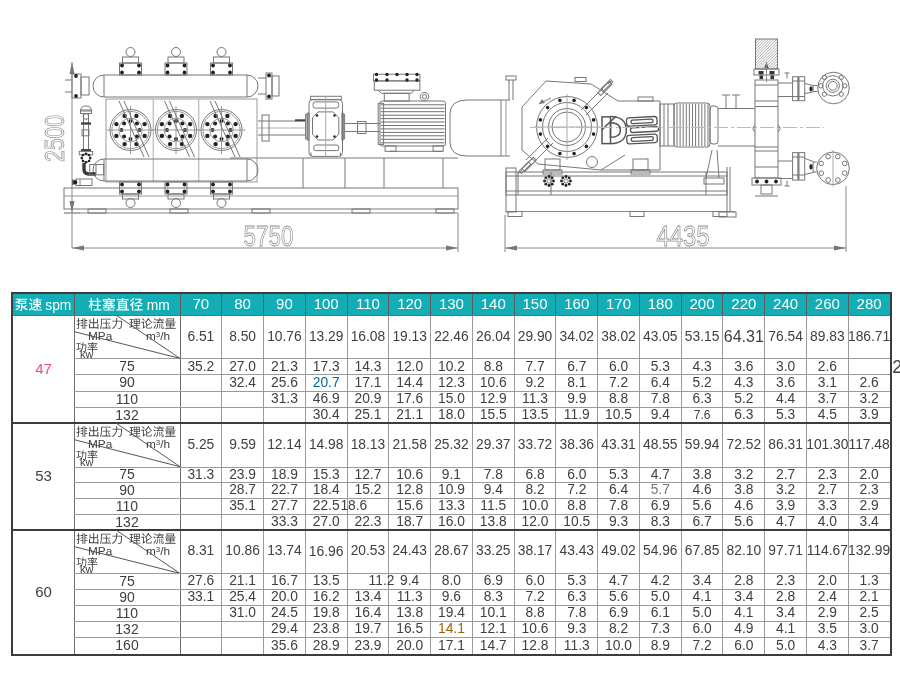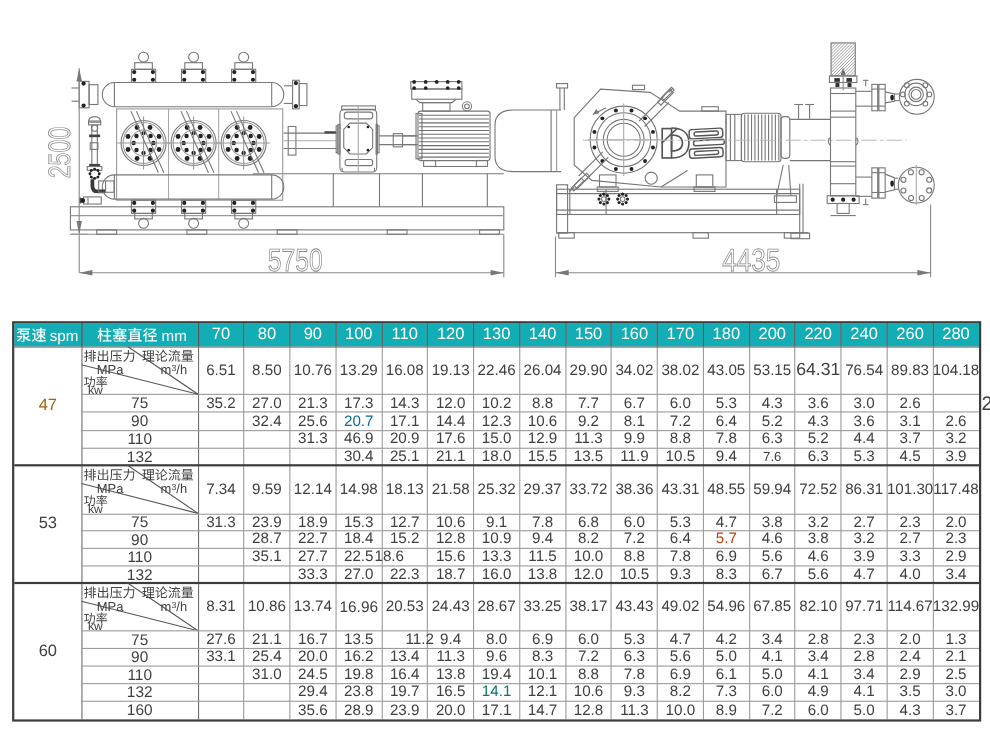--- a/index.html
+++ b/index.html
@@ -651,21 +651,21 @@
 <div style="position:absolute;left:501.12px;top:-0.55px;width:41.76px;text-align:center;font-size:15px;line-height:22.5px;height:22.5px;display:flex;align-items:center;justify-content:center;color:#fff">150</div>
 <div style="position:absolute;left:542.88px;top:-0.55px;width:41.76px;text-align:center;font-size:15px;line-height:22.5px;height:22.5px;display:flex;align-items:center;justify-content:center;color:#fff">160</div>
 <div style="position:absolute;left:584.65px;top:-0.55px;width:41.76px;text-align:center;font-size:15px;line-height:22.5px;height:22.5px;display:flex;align-items:center;justify-content:center;color:#fff">170</div>
 <div style="position:absolute;left:626.41px;top:-0.55px;width:41.76px;text-align:center;font-size:15px;line-height:22.5px;height:22.5px;display:flex;align-items:center;justify-content:center;color:#fff">180</div>
 <div style="position:absolute;left:668.18px;top:-0.55px;width:41.76px;text-align:center;font-size:15px;line-height:22.5px;height:22.5px;display:flex;align-items:center;justify-content:center;color:#fff">200</div>
 <div style="position:absolute;left:709.94px;top:-0.55px;width:41.76px;text-align:center;font-size:15px;line-height:22.5px;height:22.5px;display:flex;align-items:center;justify-content:center;color:#fff">220</div>
 <div style="position:absolute;left:751.71px;top:-0.55px;width:41.76px;text-align:center;font-size:15px;line-height:22.5px;height:22.5px;display:flex;align-items:center;justify-content:center;color:#fff">240</div>
 <div style="position:absolute;left:793.47px;top:-0.55px;width:41.76px;text-align:center;font-size:15px;line-height:22.5px;height:22.5px;display:flex;align-items:center;justify-content:center;color:#fff">260</div>
 <div style="position:absolute;left:835.24px;top:-0.55px;width:41.76px;text-align:center;font-size:15px;line-height:22.5px;height:22.5px;display:flex;align-items:center;justify-content:center;color:#fff">280</div>
 
-<div style="position:absolute;left:0.00px;top:64.10px;width:61.00px;text-align:center;font-size:15px;line-height:22.5px;height:22.5px;display:flex;align-items:center;justify-content:center;color:#a16207">47</div>
+<div style="position:absolute;left:0.00px;top:64.10px;width:61.00px;text-align:center;font-size:15px;line-height:22.5px;height:22.5px;display:flex;align-items:center;justify-content:center;color:#ec4899">47</div>
 
 <svg style="position:absolute;left:61px;top:21.40px" width="106" height="43.4" viewBox="0 0 106 43.4" font-family="Liberation Sans,sans-serif">
       <line x1="42" y1="0" x2="106" y2="43.4" stroke="#555" stroke-width="1"></line>
       <line x1="0" y1="16.6" x2="106" y2="43.4" stroke="#555" stroke-width="1"></line>
       <path transform="translate(2.0,13.0) scale(0.0118,-0.0118)" d="M182 840V638H55V568H182V348L42 311L57 237L182 274V14C182 1 177 -3 164 -4C154 -4 115 -4 74 -3C83 -22 93 -53 96 -72C158 -72 196 -70 221 -58C245 -47 254 -27 254 14V295L373 331L364 399L254 368V568H362V638H254V840ZM380 253V184H550V-79H623V833H550V669H401V601H550V461H404V394H550V253ZM715 833V-80H787V181H962V250H787V394H941V461H787V601H950V669H787V833Z" fill="#404040"></path>
       <path transform="translate(13.8,13.0) scale(0.0118,-0.0118)" d="M104 341V-21H814V-78H895V341H814V54H539V404H855V750H774V477H539V839H457V477H228V749H150V404H457V54H187V341Z" fill="#404040"></path>
       <path transform="translate(25.6,13.0) scale(0.0118,-0.0118)" d="M684 271C738 224 798 157 825 113L883 156C854 199 794 261 739 307ZM115 792V469C115 317 109 109 32 -39C49 -46 81 -68 94 -80C175 75 187 309 187 469V720H956V792ZM531 665V450H258V379H531V34H192V-37H952V34H607V379H904V450H607V665Z" fill="#404040"></path>
       <path transform="translate(37.4,13.0) scale(0.0118,-0.0118)" d="M410 838V665V622H83V545H406C391 357 325 137 53 -25C72 -38 99 -66 111 -84C402 93 470 337 484 545H827C807 192 785 50 749 16C737 3 724 0 703 0C678 0 614 1 545 7C560 -15 569 -48 571 -70C633 -73 697 -75 731 -72C770 -68 793 -61 817 -31C862 18 882 168 905 582C906 593 907 622 907 622H488V665V838Z" fill="#404040"></path>
       <text x="14" y="25.4" font-size="11.8" fill="#404040">MPa</text>
       <path transform="translate(55.0,13.0) scale(0.0118,-0.0118)" d="M476 540H629V411H476ZM694 540H847V411H694ZM476 728H629V601H476ZM694 728H847V601H694ZM318 22V-47H967V22H700V160H933V228H700V346H919V794H407V346H623V228H395V160H623V22ZM35 100 54 24C142 53 257 92 365 128L352 201L242 164V413H343V483H242V702H358V772H46V702H170V483H56V413H170V141C119 125 73 111 35 100Z" fill="#404040"></path>
@@ -687,21 +687,21 @@
 <div style="position:absolute;left:417.59px;top:32.75px;width:41.76px;text-align:center;font-size:13.8px;line-height:20.7px;height:20.7px;display:flex;align-items:center;justify-content:center;color:#404040">22.46</div>
 <div style="position:absolute;left:459.35px;top:32.75px;width:41.76px;text-align:center;font-size:13.8px;line-height:20.7px;height:20.7px;display:flex;align-items:center;justify-content:center;color:#404040">26.04</div>
 <div style="position:absolute;left:501.12px;top:32.75px;width:41.76px;text-align:center;font-size:13.8px;line-height:20.7px;height:20.7px;display:flex;align-items:center;justify-content:center;color:#404040">29.90</div>
 <div style="position:absolute;left:542.88px;top:32.75px;width:41.76px;text-align:center;font-size:13.8px;line-height:20.7px;height:20.7px;display:flex;align-items:center;justify-content:center;color:#404040">34.02</div>
 <div style="position:absolute;left:584.65px;top:32.75px;width:41.76px;text-align:center;font-size:13.8px;line-height:20.7px;height:20.7px;display:flex;align-items:center;justify-content:center;color:#404040">38.02</div>
 <div style="position:absolute;left:626.41px;top:32.75px;width:41.76px;text-align:center;font-size:13.8px;line-height:20.7px;height:20.7px;display:flex;align-items:center;justify-content:center;color:#404040">43.05</div>
 <div style="position:absolute;left:668.18px;top:32.75px;width:41.76px;text-align:center;font-size:13.8px;line-height:20.7px;height:20.7px;display:flex;align-items:center;justify-content:center;color:#404040">53.15</div>
 <div style="position:absolute;left:709.94px;top:32.75px;width:41.76px;text-align:center;font-size:16px;line-height:20.7px;height:20.7px;display:flex;align-items:center;justify-content:center;color:#404040">64.31</div>
 <div style="position:absolute;left:751.71px;top:32.75px;width:41.76px;text-align:center;font-size:13.8px;line-height:20.7px;height:20.7px;display:flex;align-items:center;justify-content:center;color:#404040">76.54</div>
 <div style="position:absolute;left:793.47px;top:32.75px;width:41.76px;text-align:center;font-size:13.8px;line-height:20.7px;height:20.7px;display:flex;align-items:center;justify-content:center;color:#404040">89.83</div>
-<div style="position:absolute;left:835.24px;top:32.75px;width:41.76px;text-align:center;font-size:13.8px;line-height:20.7px;height:20.7px;display:flex;align-items:center;justify-content:center;color:#404040">104.18</div>
+<div style="position:absolute;left:835.24px;top:32.75px;width:41.76px;text-align:center;font-size:13.8px;line-height:20.7px;height:20.7px;display:flex;align-items:center;justify-content:center;color:#404040">186.71</div>
 
 <div style="position:absolute;left:61.00px;top:62.35px;width:106.00px;text-align:center;font-size:14px;line-height:21.0px;height:21.0px;display:flex;align-items:center;justify-content:center;color:#404040">75</div>
 <div style="position:absolute;left:167.00px;top:62.50px;width:41.76px;text-align:center;font-size:13.8px;line-height:20.7px;height:20.7px;display:flex;align-items:center;justify-content:center;color:#404040">35.2</div>
 <div style="position:absolute;left:208.76px;top:62.50px;width:41.76px;text-align:center;font-size:13.8px;line-height:20.7px;height:20.7px;display:flex;align-items:center;justify-content:center;color:#404040">27.0</div>
 <div style="position:absolute;left:250.53px;top:62.50px;width:41.76px;text-align:center;font-size:13.8px;line-height:20.7px;height:20.7px;display:flex;align-items:center;justify-content:center;color:#404040">21.3</div>
 <div style="position:absolute;left:292.29px;top:62.50px;width:41.76px;text-align:center;font-size:13.8px;line-height:20.7px;height:20.7px;display:flex;align-items:center;justify-content:center;color:#404040">17.3</div>
 <div style="position:absolute;left:334.06px;top:62.50px;width:41.76px;text-align:center;font-size:13.8px;line-height:20.7px;height:20.7px;display:flex;align-items:center;justify-content:center;color:#404040">14.3</div>
 <div style="position:absolute;left:375.82px;top:62.50px;width:41.76px;text-align:center;font-size:13.8px;line-height:20.7px;height:20.7px;display:flex;align-items:center;justify-content:center;color:#404040">12.0</div>
 <div style="position:absolute;left:417.59px;top:62.50px;width:41.76px;text-align:center;font-size:13.8px;line-height:20.7px;height:20.7px;display:flex;align-items:center;justify-content:center;color:#404040">10.2</div>
 <div style="position:absolute;left:459.35px;top:62.50px;width:41.76px;text-align:center;font-size:13.8px;line-height:20.7px;height:20.7px;display:flex;align-items:center;justify-content:center;color:#404040">8.8</div>
@@ -779,21 +779,21 @@
       <path transform="translate(55.0,13.0) scale(0.0118,-0.0118)" d="M476 540H629V411H476ZM694 540H847V411H694ZM476 728H629V601H476ZM694 728H847V601H694ZM318 22V-47H967V22H700V160H933V228H700V346H919V794H407V346H623V228H395V160H623V22ZM35 100 54 24C142 53 257 92 365 128L352 201L242 164V413H343V483H242V702H358V772H46V702H170V483H56V413H170V141C119 125 73 111 35 100Z" fill="#404040"></path>
       <path transform="translate(66.8,13.0) scale(0.0118,-0.0118)" d="M107 768C168 718 245 647 281 601L332 658C294 702 215 771 154 818ZM622 842C573 722 470 575 315 472C332 460 355 433 366 416C491 504 583 614 648 723C722 607 829 491 924 424C936 443 960 470 977 483C873 547 753 673 685 791L703 828ZM806 427C735 375 626 314 535 269V472H460V62C460 -29 490 -53 598 -53C621 -53 782 -53 806 -53C902 -53 925 -15 935 124C914 128 883 141 866 154C860 36 852 15 802 15C766 15 630 15 603 15C545 15 535 22 535 61V193C635 238 763 304 856 364ZM190 -60V-59C204 -38 232 -16 396 116C387 130 375 159 368 179L269 102V526H40V453H197V91C197 42 166 9 149 -6C161 -17 182 -44 190 -60Z" fill="#404040"></path>
       <path transform="translate(78.6,13.0) scale(0.0118,-0.0118)" d="M577 361V-37H644V361ZM400 362V259C400 167 387 56 264 -28C281 -39 306 -62 317 -77C452 19 468 148 468 257V362ZM755 362V44C755 -16 760 -32 775 -46C788 -58 810 -63 830 -63C840 -63 867 -63 879 -63C896 -63 916 -59 927 -52C941 -44 949 -32 954 -13C959 5 962 58 964 102C946 108 924 118 911 130C910 82 909 46 907 29C905 13 902 6 897 2C892 -1 884 -2 875 -2C867 -2 854 -2 847 -2C840 -2 834 -1 831 2C826 7 825 17 825 37V362ZM85 774C145 738 219 684 255 645L300 704C264 742 189 794 129 827ZM40 499C104 470 183 423 222 388L264 450C224 484 144 528 80 554ZM65 -16 128 -67C187 26 257 151 310 257L256 306C198 193 119 61 65 -16ZM559 823C575 789 591 746 603 710H318V642H515C473 588 416 517 397 499C378 482 349 475 330 471C336 454 346 417 350 399C379 410 425 414 837 442C857 415 874 390 886 369L947 409C910 468 833 560 770 627L714 593C738 566 765 534 790 503L476 485C515 530 562 592 600 642H945V710H680C669 748 648 799 627 840Z" fill="#404040"></path>
       <path transform="translate(90.4,13.0) scale(0.0118,-0.0118)" d="M250 665H747V610H250ZM250 763H747V709H250ZM177 808V565H822V808ZM52 522V465H949V522ZM230 273H462V215H230ZM535 273H777V215H535ZM230 373H462V317H230ZM535 373H777V317H535ZM47 3V-55H955V3H535V61H873V114H535V169H851V420H159V169H462V114H131V61H462V3Z" fill="#404040"></path>
       <text x="72" y="25.4" font-size="11.8" fill="#404040">m<tspan font-size="8" baseline-shift="3">3</tspan>/h</text>
       <path transform="translate(2.0,36.2) scale(0.0110,-0.0110)" d="M38 182 56 105C163 134 307 175 443 214L434 285L273 242V650H419V722H51V650H199V222C138 206 82 192 38 182ZM597 824C597 751 596 680 594 611H426V539H591C576 295 521 93 307 -22C326 -36 351 -62 361 -81C590 47 649 273 665 539H865C851 183 834 47 805 16C794 3 784 0 763 0C741 0 685 1 623 6C637 -14 645 -46 647 -68C704 -71 762 -72 794 -69C828 -66 850 -58 872 -30C910 16 924 160 940 574C940 584 940 611 940 611H669C671 680 672 751 672 824Z" fill="#404040"></path>
       <path transform="translate(13.0,36.2) scale(0.0110,-0.0110)" d="M829 643C794 603 732 548 687 515L742 478C788 510 846 558 892 605ZM56 337 94 277C160 309 242 353 319 394L304 451C213 407 118 363 56 337ZM85 599C139 565 205 515 236 481L290 527C256 561 190 609 136 640ZM677 408C746 366 832 306 874 266L930 311C886 351 797 410 730 448ZM51 202V132H460V-80H540V132H950V202H540V284H460V202ZM435 828C450 805 468 776 481 750H71V681H438C408 633 374 592 361 579C346 561 331 550 317 547C324 530 334 498 338 483C353 489 375 494 490 503C442 454 399 415 379 399C345 371 319 352 297 349C305 330 315 297 318 284C339 293 374 298 636 324C648 304 658 286 664 270L724 297C703 343 652 415 607 466L551 443C568 424 585 401 600 379L423 364C511 434 599 522 679 615L618 650C597 622 573 594 550 567L421 560C454 595 487 637 516 681H941V750H569C555 779 531 818 508 847Z" fill="#404040"></path>
       <text x="6" y="43" font-size="11" fill="#404040">kw</text>
     </svg>
 
-<div style="position:absolute;left:167.00px;top:140.80px;width:41.76px;text-align:center;font-size:13.8px;line-height:20.7px;height:20.7px;display:flex;align-items:center;justify-content:center;color:#404040">7.34</div>
+<div style="position:absolute;left:167.00px;top:140.80px;width:41.76px;text-align:center;font-size:13.8px;line-height:20.7px;height:20.7px;display:flex;align-items:center;justify-content:center;color:#404040">5.25</div>
 <div style="position:absolute;left:208.76px;top:140.80px;width:41.76px;text-align:center;font-size:13.8px;line-height:20.7px;height:20.7px;display:flex;align-items:center;justify-content:center;color:#404040">9.59</div>
 <div style="position:absolute;left:250.53px;top:140.80px;width:41.76px;text-align:center;font-size:13.8px;line-height:20.7px;height:20.7px;display:flex;align-items:center;justify-content:center;color:#404040">12.14</div>
 <div style="position:absolute;left:292.29px;top:140.80px;width:41.76px;text-align:center;font-size:13.8px;line-height:20.7px;height:20.7px;display:flex;align-items:center;justify-content:center;color:#404040">14.98</div>
 <div style="position:absolute;left:334.06px;top:140.80px;width:41.76px;text-align:center;font-size:13.8px;line-height:20.7px;height:20.7px;display:flex;align-items:center;justify-content:center;color:#404040">18.13</div>
 <div style="position:absolute;left:375.82px;top:140.80px;width:41.76px;text-align:center;font-size:13.8px;line-height:20.7px;height:20.7px;display:flex;align-items:center;justify-content:center;color:#404040">21.58</div>
 <div style="position:absolute;left:417.59px;top:140.80px;width:41.76px;text-align:center;font-size:13.8px;line-height:20.7px;height:20.7px;display:flex;align-items:center;justify-content:center;color:#404040">25.32</div>
 <div style="position:absolute;left:459.35px;top:140.80px;width:41.76px;text-align:center;font-size:13.8px;line-height:20.7px;height:20.7px;display:flex;align-items:center;justify-content:center;color:#404040">29.37</div>
 <div style="position:absolute;left:501.12px;top:140.80px;width:41.76px;text-align:center;font-size:13.8px;line-height:20.7px;height:20.7px;display:flex;align-items:center;justify-content:center;color:#404040">33.72</div>
 <div style="position:absolute;left:542.88px;top:140.80px;width:41.76px;text-align:center;font-size:13.8px;line-height:20.7px;height:20.7px;display:flex;align-items:center;justify-content:center;color:#404040">38.36</div>
 <div style="position:absolute;left:584.65px;top:140.80px;width:41.76px;text-align:center;font-size:13.8px;line-height:20.7px;height:20.7px;display:flex;align-items:center;justify-content:center;color:#404040">43.31</div>
@@ -827,21 +827,21 @@
 <div style="position:absolute;left:208.76px;top:186.25px;width:41.76px;text-align:center;font-size:13.8px;line-height:20.7px;height:20.7px;display:flex;align-items:center;justify-content:center;color:#404040">28.7</div>
 <div style="position:absolute;left:250.53px;top:186.25px;width:41.76px;text-align:center;font-size:13.8px;line-height:20.7px;height:20.7px;display:flex;align-items:center;justify-content:center;color:#404040">22.7</div>
 <div style="position:absolute;left:292.29px;top:186.25px;width:41.76px;text-align:center;font-size:13.8px;line-height:20.7px;height:20.7px;display:flex;align-items:center;justify-content:center;color:#404040">18.4</div>
 <div style="position:absolute;left:334.06px;top:186.25px;width:41.76px;text-align:center;font-size:13.8px;line-height:20.7px;height:20.7px;display:flex;align-items:center;justify-content:center;color:#404040">15.2</div>
 <div style="position:absolute;left:375.82px;top:186.25px;width:41.76px;text-align:center;font-size:13.8px;line-height:20.7px;height:20.7px;display:flex;align-items:center;justify-content:center;color:#404040">12.8</div>
 <div style="position:absolute;left:417.59px;top:186.25px;width:41.76px;text-align:center;font-size:13.8px;line-height:20.7px;height:20.7px;display:flex;align-items:center;justify-content:center;color:#404040">10.9</div>
 <div style="position:absolute;left:459.35px;top:186.25px;width:41.76px;text-align:center;font-size:13.8px;line-height:20.7px;height:20.7px;display:flex;align-items:center;justify-content:center;color:#404040">9.4</div>
 <div style="position:absolute;left:501.12px;top:186.25px;width:41.76px;text-align:center;font-size:13.8px;line-height:20.7px;height:20.7px;display:flex;align-items:center;justify-content:center;color:#404040">8.2</div>
 <div style="position:absolute;left:542.88px;top:186.25px;width:41.76px;text-align:center;font-size:13.8px;line-height:20.7px;height:20.7px;display:flex;align-items:center;justify-content:center;color:#404040">7.2</div>
 <div style="position:absolute;left:584.65px;top:186.25px;width:41.76px;text-align:center;font-size:13.8px;line-height:20.7px;height:20.7px;display:flex;align-items:center;justify-content:center;color:#404040">6.4</div>
-<div style="position:absolute;left:626.41px;top:186.25px;width:41.76px;text-align:center;font-size:13.8px;line-height:20.7px;height:20.7px;display:flex;align-items:center;justify-content:center;color:#c2410c">5.7</div>
+<div style="position:absolute;left:626.41px;top:186.25px;width:41.76px;text-align:center;font-size:13.8px;line-height:20.7px;height:20.7px;display:flex;align-items:center;justify-content:center;color:#737373">5.7</div>
 <div style="position:absolute;left:668.18px;top:186.25px;width:41.76px;text-align:center;font-size:13.8px;line-height:20.7px;height:20.7px;display:flex;align-items:center;justify-content:center;color:#404040">4.6</div>
 <div style="position:absolute;left:709.94px;top:186.25px;width:41.76px;text-align:center;font-size:13.8px;line-height:20.7px;height:20.7px;display:flex;align-items:center;justify-content:center;color:#404040">3.8</div>
 <div style="position:absolute;left:751.71px;top:186.25px;width:41.76px;text-align:center;font-size:13.8px;line-height:20.7px;height:20.7px;display:flex;align-items:center;justify-content:center;color:#404040">3.2</div>
 <div style="position:absolute;left:793.47px;top:186.25px;width:41.76px;text-align:center;font-size:13.8px;line-height:20.7px;height:20.7px;display:flex;align-items:center;justify-content:center;color:#404040">2.7</div>
 <div style="position:absolute;left:835.24px;top:186.25px;width:41.76px;text-align:center;font-size:13.8px;line-height:20.7px;height:20.7px;display:flex;align-items:center;justify-content:center;color:#404040">2.3</div>
 
 <div style="position:absolute;left:61.00px;top:201.85px;width:106.00px;text-align:center;font-size:14px;line-height:21.0px;height:21.0px;display:flex;align-items:center;justify-content:center;color:#404040">110</div>
 <div style="position:absolute;left:208.76px;top:202.00px;width:41.76px;text-align:center;font-size:13.8px;line-height:20.7px;height:20.7px;display:flex;align-items:center;justify-content:center;color:#404040">35.1</div>
 <div style="position:absolute;left:250.53px;top:202.00px;width:41.76px;text-align:center;font-size:13.8px;line-height:20.7px;height:20.7px;display:flex;align-items:center;justify-content:center;color:#404040">27.7</div>
 <div style="position:absolute;left:292.29px;top:202.00px;width:41.76px;text-align:center;font-size:13.8px;line-height:20.7px;height:20.7px;display:flex;align-items:center;justify-content:center;color:#404040">22.5</div>
@@ -968,21 +968,21 @@
 <div style="position:absolute;left:709.94px;top:309.30px;width:41.76px;text-align:center;font-size:13.8px;line-height:20.7px;height:20.7px;display:flex;align-items:center;justify-content:center;color:#404040">4.1</div>
 <div style="position:absolute;left:751.71px;top:309.30px;width:41.76px;text-align:center;font-size:13.8px;line-height:20.7px;height:20.7px;display:flex;align-items:center;justify-content:center;color:#404040">3.4</div>
 <div style="position:absolute;left:793.47px;top:309.30px;width:41.76px;text-align:center;font-size:13.8px;line-height:20.7px;height:20.7px;display:flex;align-items:center;justify-content:center;color:#404040">2.9</div>
 <div style="position:absolute;left:835.24px;top:309.30px;width:41.76px;text-align:center;font-size:13.8px;line-height:20.7px;height:20.7px;display:flex;align-items:center;justify-content:center;color:#404040">2.5</div>
 
 <div style="position:absolute;left:61.00px;top:325.25px;width:106.00px;text-align:center;font-size:14px;line-height:21.0px;height:21.0px;display:flex;align-items:center;justify-content:center;color:#404040">132</div>
 <div style="position:absolute;left:250.53px;top:325.40px;width:41.76px;text-align:center;font-size:13.8px;line-height:20.7px;height:20.7px;display:flex;align-items:center;justify-content:center;color:#404040">29.4</div>
 <div style="position:absolute;left:292.29px;top:325.40px;width:41.76px;text-align:center;font-size:13.8px;line-height:20.7px;height:20.7px;display:flex;align-items:center;justify-content:center;color:#404040">23.8</div>
 <div style="position:absolute;left:334.06px;top:325.40px;width:41.76px;text-align:center;font-size:13.8px;line-height:20.7px;height:20.7px;display:flex;align-items:center;justify-content:center;color:#404040">19.7</div>
 <div style="position:absolute;left:375.82px;top:325.40px;width:41.76px;text-align:center;font-size:13.8px;line-height:20.7px;height:20.7px;display:flex;align-items:center;justify-content:center;color:#404040">16.5</div>
-<div style="position:absolute;left:417.59px;top:325.40px;width:41.76px;text-align:right;font-size:13.8px;line-height:20.7px;height:20.7px;display:flex;align-items:center;justify-content:center;color:#0f766e">14.1</div>
+<div style="position:absolute;left:417.59px;top:325.40px;width:41.76px;text-align:right;font-size:13.8px;line-height:20.7px;height:20.7px;display:flex;align-items:center;justify-content:center;color:#a16207">14.1</div>
 <div style="position:absolute;left:459.35px;top:325.40px;width:41.76px;text-align:center;font-size:13.8px;line-height:20.7px;height:20.7px;display:flex;align-items:center;justify-content:center;color:#404040">12.1</div>
 <div style="position:absolute;left:501.12px;top:325.40px;width:41.76px;text-align:center;font-size:13.8px;line-height:20.7px;height:20.7px;display:flex;align-items:center;justify-content:center;color:#404040">10.6</div>
 <div style="position:absolute;left:542.88px;top:325.40px;width:41.76px;text-align:center;font-size:13.8px;line-height:20.7px;height:20.7px;display:flex;align-items:center;justify-content:center;color:#404040">9.3</div>
 <div style="position:absolute;left:584.65px;top:325.40px;width:41.76px;text-align:center;font-size:13.8px;line-height:20.7px;height:20.7px;display:flex;align-items:center;justify-content:center;color:#404040">8.2</div>
 <div style="position:absolute;left:626.41px;top:325.40px;width:41.76px;text-align:center;font-size:13.8px;line-height:20.7px;height:20.7px;display:flex;align-items:center;justify-content:center;color:#404040">7.3</div>
 <div style="position:absolute;left:668.18px;top:325.40px;width:41.76px;text-align:center;font-size:13.8px;line-height:20.7px;height:20.7px;display:flex;align-items:center;justify-content:center;color:#404040">6.0</div>
 <div style="position:absolute;left:709.94px;top:325.40px;width:41.76px;text-align:center;font-size:13.8px;line-height:20.7px;height:20.7px;display:flex;align-items:center;justify-content:center;color:#404040">4.9</div>
 <div style="position:absolute;left:751.71px;top:325.40px;width:41.76px;text-align:center;font-size:13.8px;line-height:20.7px;height:20.7px;display:flex;align-items:center;justify-content:center;color:#404040">4.1</div>
 <div style="position:absolute;left:793.47px;top:325.40px;width:41.76px;text-align:center;font-size:13.8px;line-height:20.7px;height:20.7px;display:flex;align-items:center;justify-content:center;color:#404040">3.5</div>
 <div style="position:absolute;left:835.24px;top:325.40px;width:41.76px;text-align:center;font-size:13.8px;line-height:20.7px;height:20.7px;display:flex;align-items:center;justify-content:center;color:#404040">3.0</div>

